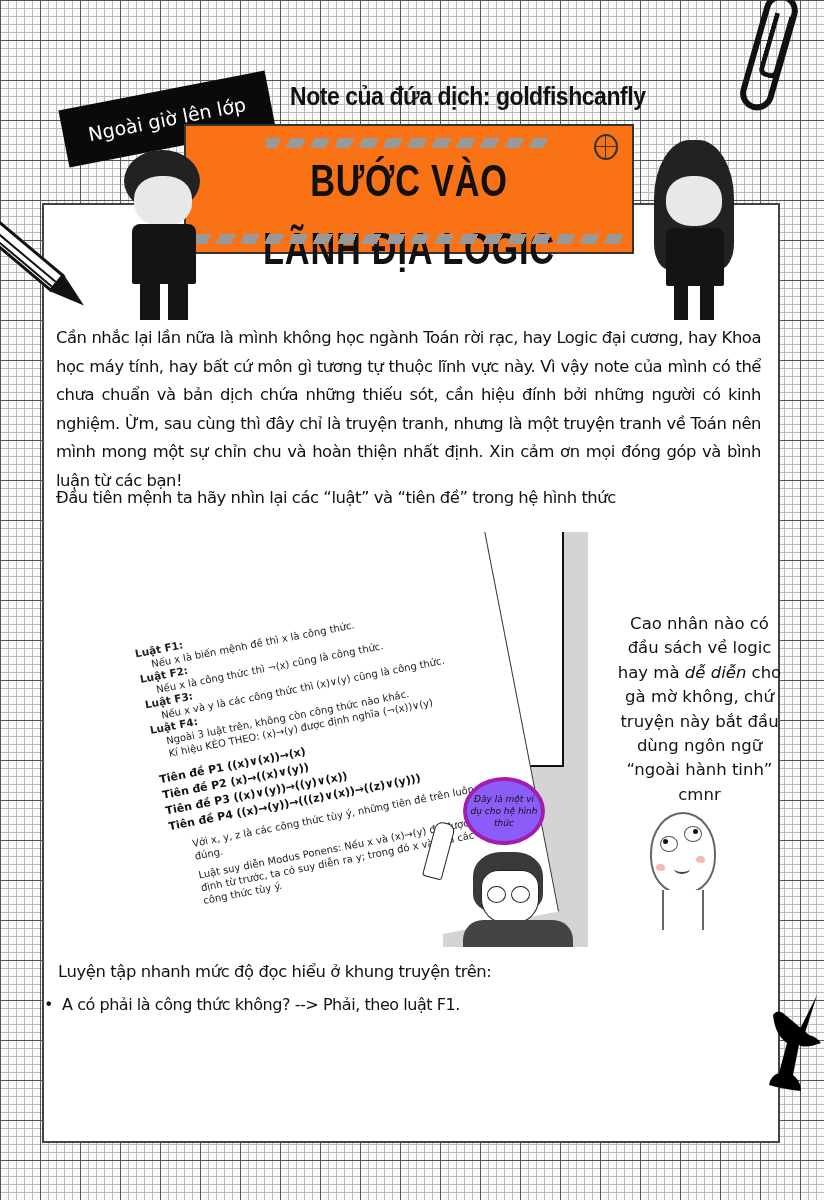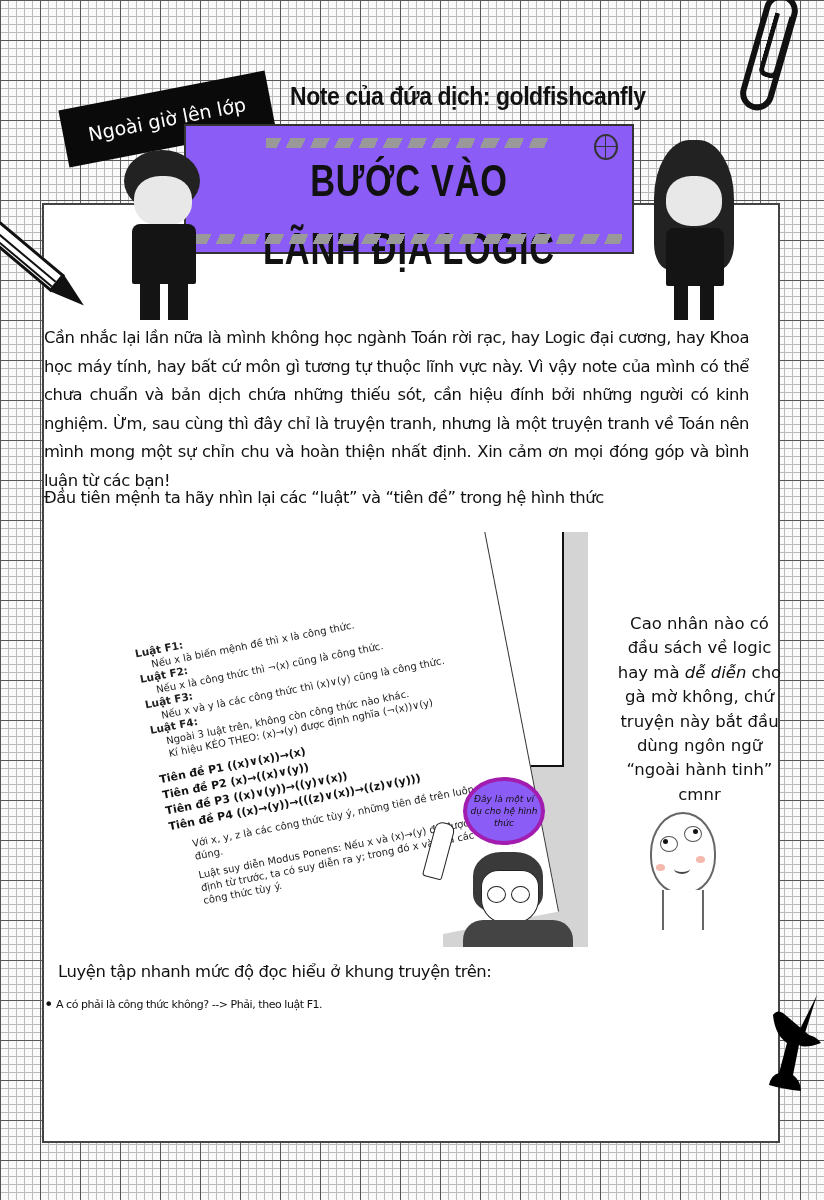--- a/index.html
+++ b/index.html
@@ -32,21 +32,21 @@
   .translator-note {
     position:absolute; left:290px; top:82px;
     font-family:"Liberation Sans", sans-serif; font-weight:bold;
     font-size:25px; letter-spacing:-0.5px; transform:scaleX(0.92); transform-origin:left;
     background:rgba(255,255,255,0.0);
   }
 
   
   .banner {
     position:absolute; left:184px; top:124px; width:450px; height:130px;
-    background:#8b5cf6; border:2px solid #333; box-sizing:border-box;
+    background:#f97316; border:2px solid #333; box-sizing:border-box;
   }
   .stripes {
     position:absolute; height:10px; left:70px; right:70px;
     background:repeating-linear-gradient(115deg, #999 0 14px, transparent 14px 22px);
   }
   .banner .stripes.top { top:12px; left:80px; right:80px; }
   .banner .stripes.bot { bottom:8px; left:10px; right:10px; }
   .banner .title {
     position:absolute; left:0; right:0; text-align:center;
     font-family:"Liberation Sans", sans-serif; font-weight:bold; letter-spacing:1px;
@@ -63,21 +63,21 @@
 
   
   .char { position:absolute; }
   .char .head { position:absolute; border-radius:50%; background:#222; }
   .char .face { position:absolute; border-radius:45%; background:#e8e8e8; }
   .char .body { position:absolute; background:#141414; border-radius:8px 8px 2px 2px; }
   .char .leg { position:absolute; background:#141414; }
 
   
   .para {
-    position:absolute; left:44px; width:705px; font-size:16.4px; line-height:28.5px;
+    position:absolute; left:56px; width:705px; font-size:16.4px; line-height:28.5px;
     text-align:justify; font-family:"DejaVu Sans", sans-serif; letter-spacing:-0.45px;
   }
   .intro { top:324px; }
   .lead { top:484px; }
 
   
   .panel {
     position:absolute; left:113px; top:532px; width:475px; height:415px; overflow:hidden;
   }
   .panel-bg {
@@ -120,21 +120,21 @@
   .meme .e1::after,.meme .e2::after{ content:""; position:absolute; width:5px; height:5px; border-radius:50%; background:#111; top:2px; left:2px; }
   .meme .e2::after{ left:8px; }
   .meme .c1,.meme .c2 { position:absolute; width:9px; height:7px; border-radius:50%; background:#f4b8ac; }
   .meme .c1 { left:6px; top:52px; } .meme .c2 { left:46px; top:44px; }
   .meme .m { position:absolute; left:24px; top:52px; width:16px; height:8px; border-bottom:2px solid #444; border-radius:0 0 50% 50%; }
   .meme .n { position:absolute; left:12px; top:78px; width:38px; height:40px; background:#fff; border-left:2px solid #666; border-right:2px solid #666; }
 
   
   .practice-title { position:absolute; left:58px; top:962px; font-size:16.4px; letter-spacing:-0.4px; }
   .bullets { position:absolute; left:44px; top:992px; width:720px; margin:0; padding:0; list-style:none; }
-  .bullets li { position:relative; padding-left:12px; font-size:11px; line-height:25px; letter-spacing:-0.45px; }
+  .bullets li { position:relative; padding-left:18px; font-size:16px; line-height:25px; letter-spacing:-0.45px; }
   .bullets li::before { content:"\2022"; position:absolute; left:0; top:0; font-size:16px; }
 
   
   .pencil { position:absolute; left:-20px; top:208px; width:140px; height:26px; transform:rotate(40deg); transform-origin:left center; }
   .pencil .shaft { position:absolute; left:0; top:0; width:100px; height:22px; background:#fff; border:3px solid #111; box-sizing:border-box; }
   .pencil .shaft::after { content:""; position:absolute; left:0; right:0; top:7px; height:4px; border-top:2px solid #111; border-bottom:2px solid #111; }
   .pencil .tip { position:absolute; left:98px; top:0; width:0; height:0; border-top:11px solid transparent; border-bottom:11px solid transparent; border-left:36px solid #111; }
   .clip { position:absolute; left:752px; top:-8px; width:34px; height:120px; border:6px solid #111; border-radius:17px; transform:rotate(16deg); box-sizing:border-box; }
   .clip::after { content:""; position:absolute; left:6px; top:14px; width:10px; height:60px; border:5px solid #111; border-top:none; border-radius:0 0 8px 8px; }
   .pushpin { position:absolute; left:765px; top:985px; width:60px; height:110px; }

